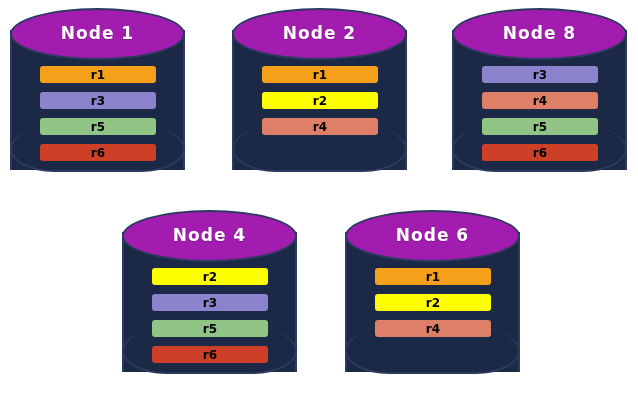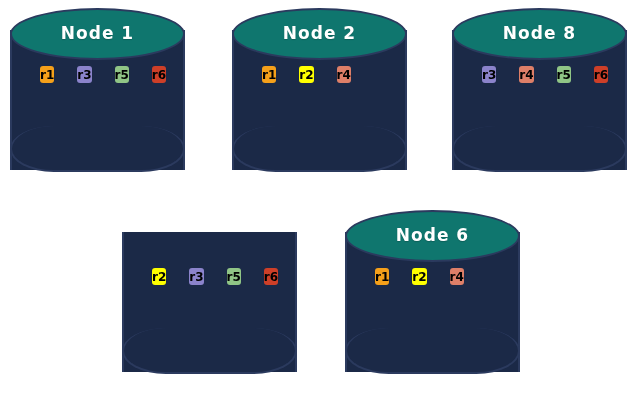--- a/index.html
+++ b/index.html
@@ -51,21 +51,21 @@
     border: 2px solid #2b3a5e;
     border-top: none;
     box-sizing: border-box;
   }
   .cyl-top {
     position: absolute;
     left: 0;
     top: 0;
     width: 175px;
     height: 52px;
-    background: #0f766e;
+    background: #a21caf;
     border-radius: 50%;
     border: 2px solid #2b3a5e;
     box-sizing: border-box;
     display: flex;
     align-items: center;
     justify-content: center;
   }
   .node-title {
     color: #ffffff;
     font-size: 17px;
@@ -76,22 +76,22 @@
     text-shadow: 0 1px 1px rgba(0,0,0,0.18);
     white-space: nowrap;
   }
 
   .rows {
     position: absolute;
     left: 30px;
     top: 58px;
     width: 116px;
     display: flex;
-    flex-direction: row;
-    gap: 23px;
+    flex-direction: column;
+    gap: 9px;
     text-align: center;
   }
   .row-bar {
     height: 17px;
     border-radius: 3px;
     display: flex;
     align-items: center;
     justify-content: center;
     font-size: 12px;
     font-weight: bold;
@@ -138,20 +138,23 @@
       <div class="rows">
         <div class="row-bar" style="background: rgb(139, 131, 203);">r3</div>
         <div class="row-bar" style="background: rgb(222, 127, 104);">r4</div>
         <div class="row-bar" style="background: rgb(144, 197, 134);">r5</div>
         <div class="row-bar" style="background: rgb(206, 63, 40);">r6</div>
       </div>
     </div>
     <div class="node" style="left: 122px; top: 210px;">
       <div class="cyl-body"></div>
       <div class="cyl-bottom"></div>
+      <div class="cyl-top">
+        <div class="node-title">Node 4</div>
+      </div>
       <div class="rows">
         <div class="row-bar" style="background: rgb(255, 255, 0);">r2</div>
         <div class="row-bar" style="background: rgb(139, 131, 203);">r3</div>
         <div class="row-bar" style="background: rgb(144, 197, 134);">r5</div>
         <div class="row-bar" style="background: rgb(206, 63, 40);">r6</div>
       </div>
     </div>
     <div class="node" style="left: 345px; top: 210px;">
       <div class="cyl-body"></div>
       <div class="cyl-bottom"></div>

